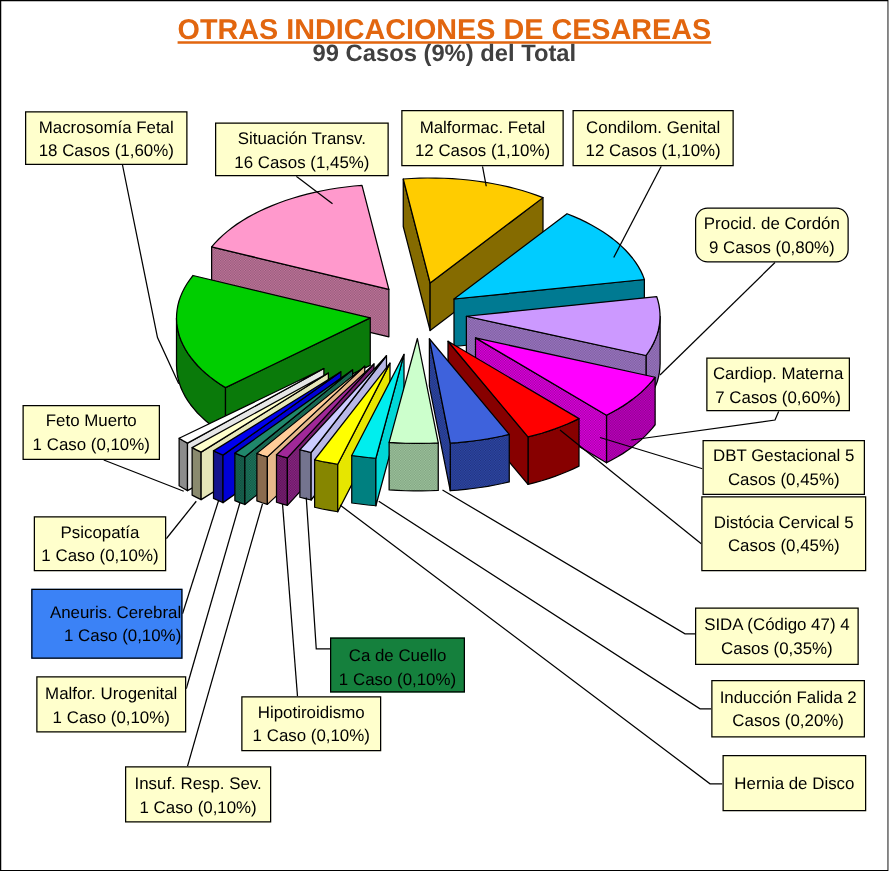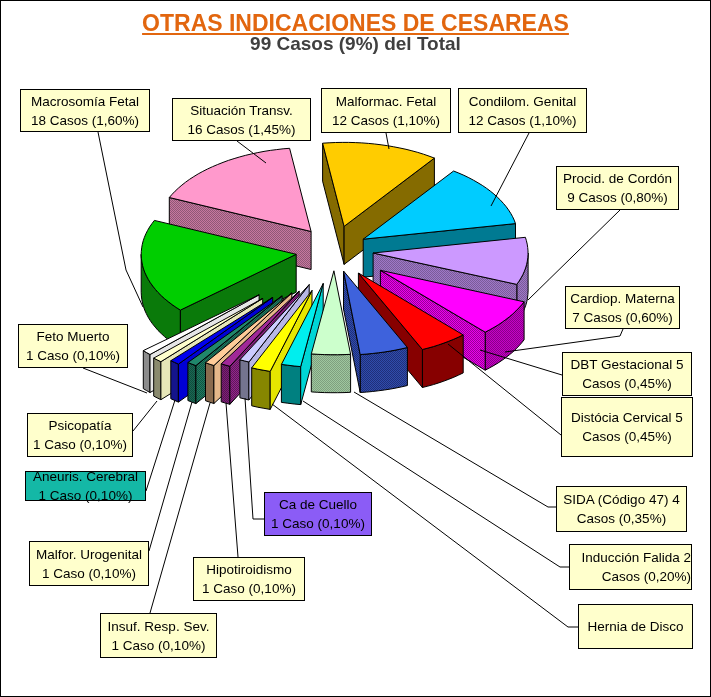--- a/index.html
+++ b/index.html
@@ -201,64 +201,64 @@
   <div class="hdr" id="subtitle" style="color: #404040;">99 Casos (9%) del Total</div>
   <div id="labels">
       <div class="callout" style="left: 321px; top: 88px; width: 130px; height: 45px; background: rgb(255, 255, 204); border-color: rgb(0, 0, 0);">
         <div>Malformac. Fetal</div>
         <div>12 Casos (1,10%)</div>
       </div>
       <div class="callout" style="left: 458px; top: 88px; width: 129px; height: 45px; background: rgb(255, 255, 204); border-color: rgb(0, 0, 0);">
         <div>Condilom. Genital</div>
         <div>12 Casos (1,10%)</div>
       </div>
-      <div class="callout" style="left: 556px; top: 166px; width: 123px; height: 44px; background: rgb(255, 255, 204); border-color: rgb(0, 0, 0);">
+      <div class="callout" style="left: 556px; top: 166px; width: 123px; height: 44px; background: rgb(255, 255, 204); border-color: rgb(0, 0, 0); border-radius: 10px;">
         <div>Procid. de Cordón</div>
         <div>9 Casos (0,80%)</div>
       </div>
       <div class="callout" style="left: 565px; top: 286px; width: 115px; height: 43px; background: rgb(255, 255, 204); border-color: rgb(0, 0, 0);">
         <div>Cardiop. Materna</div>
         <div>7 Casos (0,60%)</div>
       </div>
       <div class="callout" style="left: 562px; top: 352px; width: 130px; height: 44px; background: rgb(255, 255, 204); border-color: rgb(0, 0, 0);">
         <div>DBT Gestacional 5</div>
         <div>Casos (0,45%)</div>
       </div>
       <div class="callout" style="left: 561px; top: 397px; width: 132px; height: 60px; background: rgb(255, 255, 204); border-color: rgb(0, 0, 0);">
         <div>Distócia Cervical 5</div>
         <div>Casos (0,45%)</div>
       </div>
       <div class="callout" style="left: 556px; top: 486px; width: 131px; height: 46px; background: rgb(255, 255, 204); border-color: rgb(0, 0, 0);">
         <div>SIDA (Código 47) 4</div>
         <div>Casos (0,35%)</div>
       </div>
-      <div class="callout" style="left: 569px; top: 544px; width: 123px; height: 46px; background: rgb(255, 255, 204); border-color: rgb(0, 0, 0); text-align: right;">
+      <div class="callout" style="left: 569px; top: 544px; width: 123px; height: 46px; background: rgb(255, 255, 204); border-color: rgb(0, 0, 0);">
         <div>Inducción Falida 2</div>
         <div>Casos (0,20%)</div>
       </div>
       <div class="callout" style="left: 578px; top: 604px; width: 115px; height: 45px; background: rgb(255, 255, 204); border-color: rgb(0, 0, 0);">
         <div>Hernia de Disco</div>
       </div>
-      <div class="callout" style="left: 264px; top: 492px; width: 108px; height: 44px; background: #8b5cf6; border-color: rgb(0, 0, 0);">
+      <div class="callout" style="left: 264px; top: 510px; width: 108px; height: 44px; background: #15803d; border-color: rgb(0, 0, 0); justify-content: flex-end;">
         <div>Ca de Cuello</div>
         <div>1 Caso (0,10%)</div>
       </div>
       <div class="callout" style="left: 193px; top: 557px; width: 112px; height: 44px; background: rgb(255, 255, 204); border-color: rgb(0, 0, 0);">
         <div>Hipotiroidismo</div>
         <div>1 Caso (0,10%)</div>
       </div>
       <div class="callout" style="left: 100px; top: 613px; width: 117px; height: 45px; background: rgb(255, 255, 204); border-color: rgb(0, 0, 0);">
         <div>Insuf. Resp. Sev.</div>
         <div>1 Caso (0,10%)</div>
       </div>
       <div class="callout" style="left: 29px; top: 541px; width: 120px; height: 45px; background: rgb(255, 255, 204); border-color: rgb(0, 0, 0);">
         <div>Malfor. Urogenital</div>
         <div>1 Caso (0,10%)</div>
       </div>
-      <div class="callout" style="left: 25px; top: 471px; width: 121px; height: 30px; background: #14b8a6; border-color: rgb(0, 0, 0);">
+      <div class="callout" style="left: 25px; top: 471px; width: 121px; height: 56px; background: #3b82f6; border-color: rgb(0, 0, 0); text-align: right;">
         <div>Aneuris. Cerebral</div>
         <div>1 Caso (0,10%)</div>
       </div>
       <div class="callout" style="left: 27px; top: 413px; width: 106px; height: 44px; background: rgb(255, 255, 204); border-color: rgb(0, 0, 0);">
         <div>Psicopatía</div>
         <div>1 Caso (0,10%)</div>
       </div>
       <div class="callout" style="left: 18px; top: 324px; width: 110px; height: 44px; background: rgb(255, 255, 204); border-color: rgb(0, 0, 0);">
         <div>Feto Muerto</div>
         <div>1 Caso (0,10%)</div>

